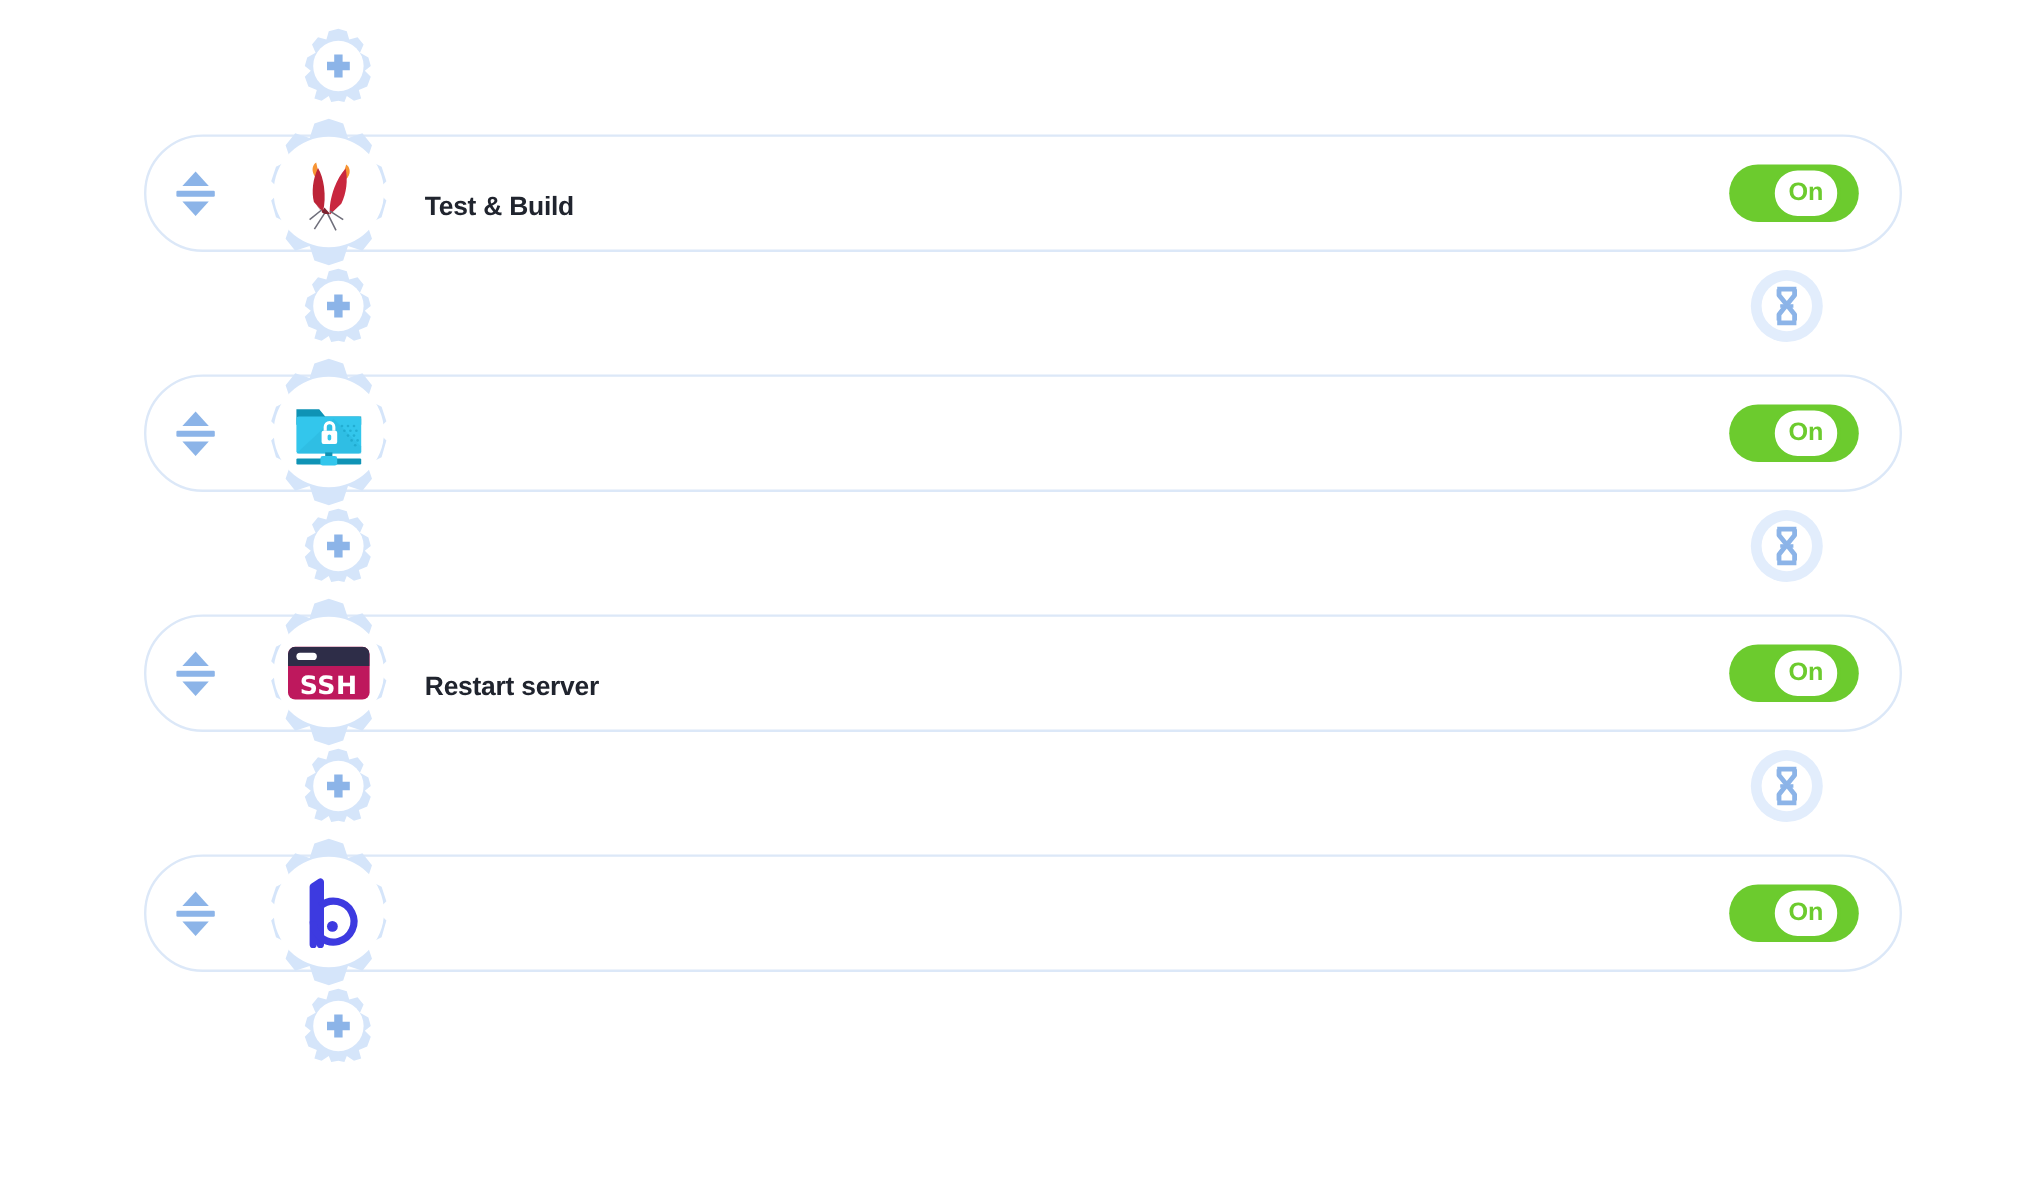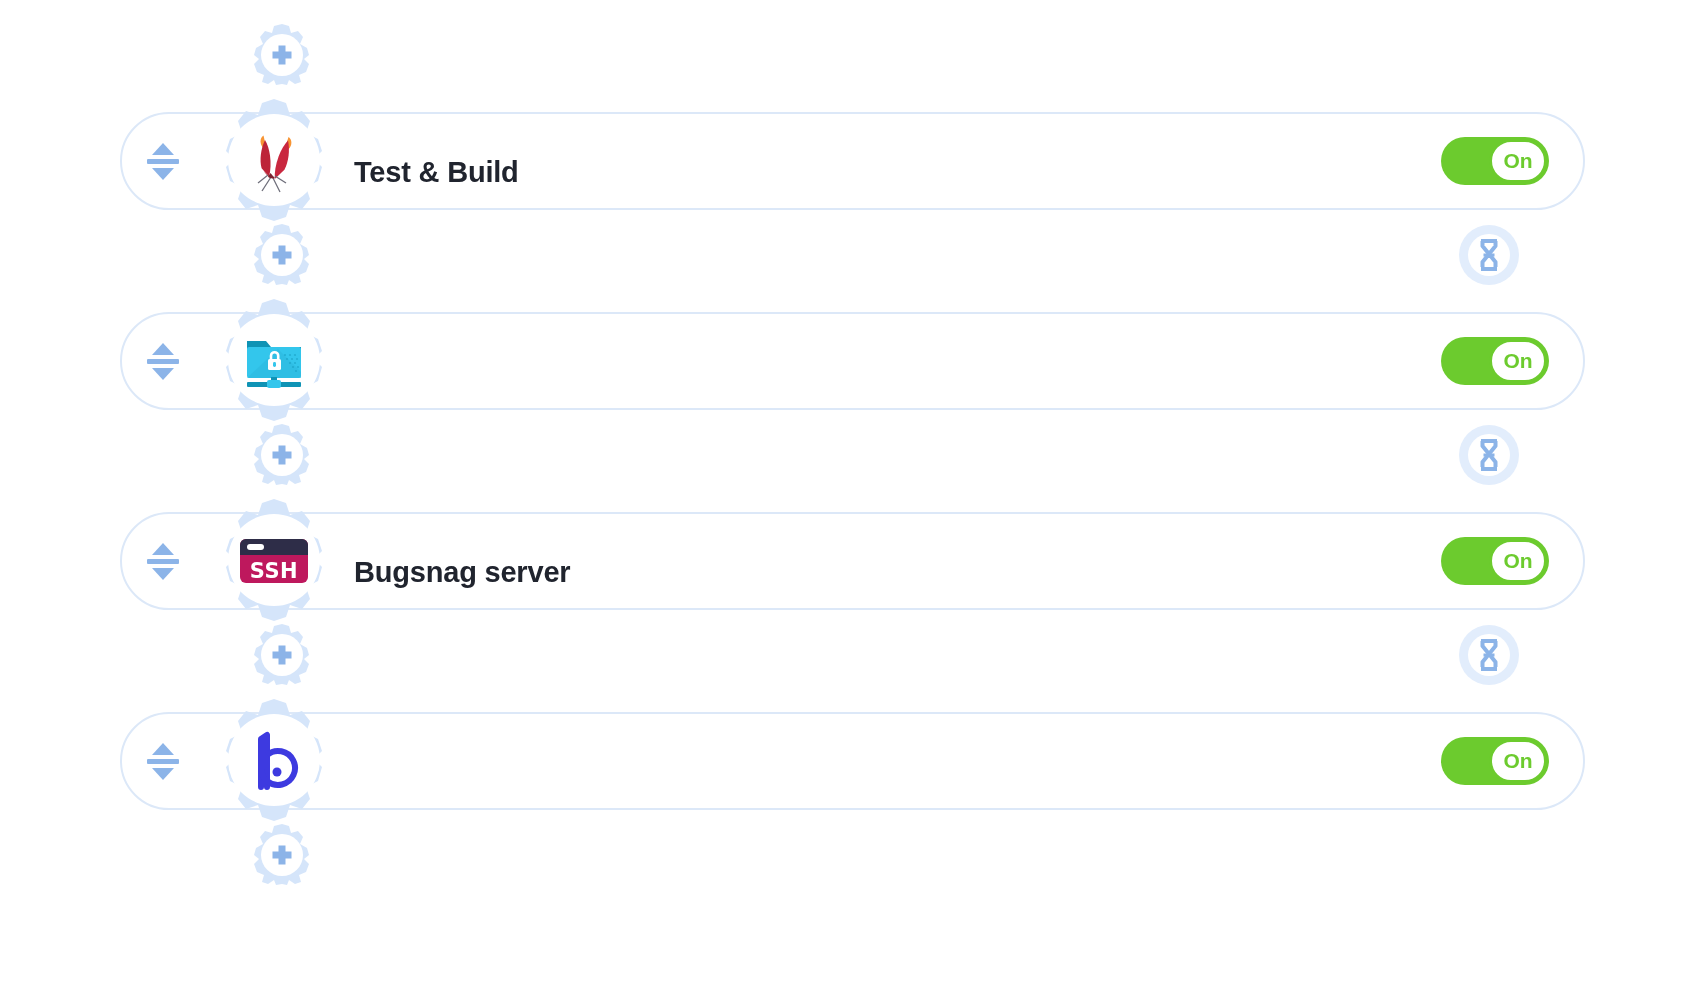--- a/index.html
+++ b/index.html
@@ -68,21 +68,21 @@
     width: 0; height: 0;
     border-left: 11px solid transparent;
     border-right: 11px solid transparent;
     border-top: 12px solid #8cb4e8;
   }
 
   
   .row-label {
     position: absolute;
     left: 232px;
-    font-size: 29px;
+    font-size: 22px;
     font-weight: bold;
     color: #20242e;
     letter-spacing: -0.2px;
     white-space: nowrap;
     margin-top: 22px;
   }
 
   
   .toggle {
     position: absolute;
@@ -94,21 +94,21 @@
     border-radius: 24px;
     background: #6ccb2e;
     display: flex;
     align-items: center;
     justify-content: flex-end;
     cursor: pointer;
   }
   .toggle .knob {
     width: 58px;
     height: 44px;
-    margin-right: 2px;
+    margin-right: 15px;
     border-radius: 22px;
     background: #ffffff;
     border: 3px solid #6ccb2e;
     box-sizing: border-box;
     display: flex;
     align-items: center;
     justify-content: center;
     font-size: 21px;
     font-weight: 600;
     color: #6ccb2e;
@@ -249,21 +249,21 @@
             <use xlink:href="#sym-sftp"></use>
           </svg>
         </span>
       </div></div>
     <div class="row" style="top: 512px;">
       <div class="drag-handle">
         <span class="tri-up"></span>
         <span class="bar"></span>
         <span class="tri-dn"></span>
       </div>
-      <div class="row-label">Bugsnag server</div>
+      <div class="row-label">Restart server</div>
       <div class="toggle">
         <div class="knob">On</div>
       </div>
     </div>
     <div class="gear-node" style="left: 210px; top: 497px;"><span><svg width="128" height="128" viewBox="0 0 128 128">
           <use xlink:href="#sym-gear"></use>
         </svg></span><div class="icon-slot">
         <div class="ssh-icon">
           <span class="bar-top"></span>
           <span class="dot"></span>

